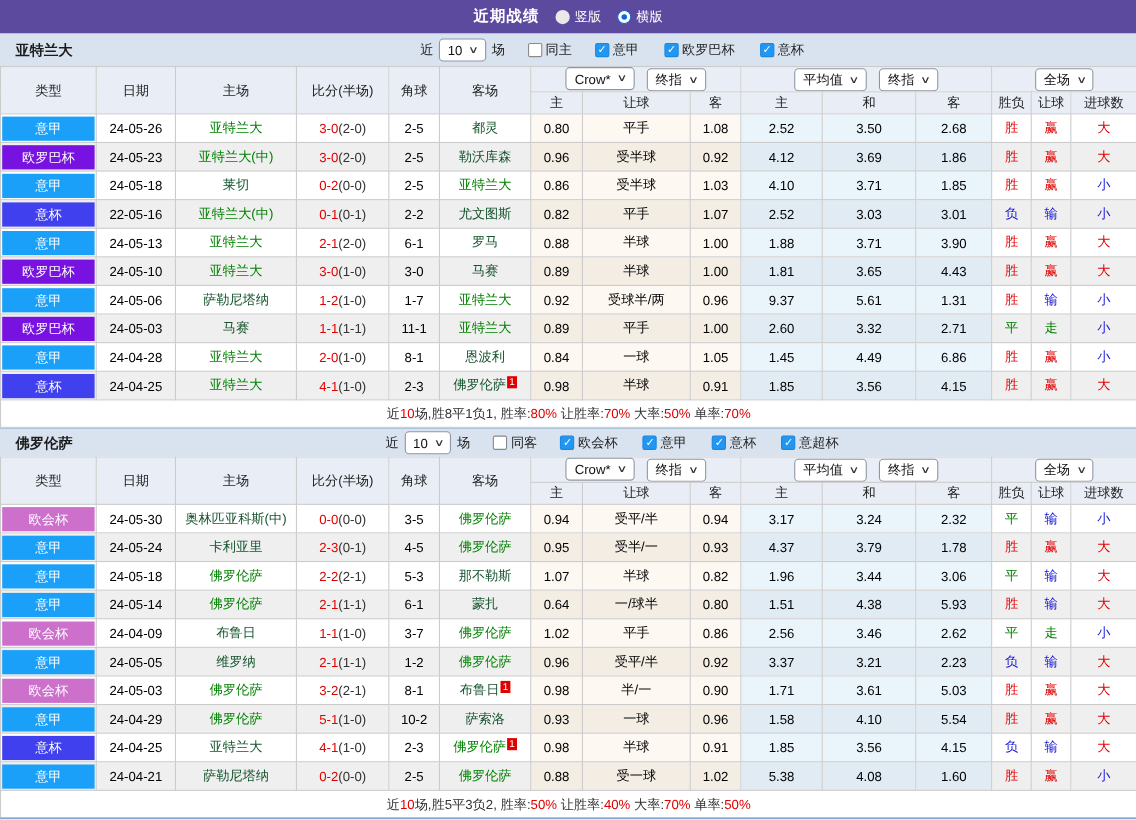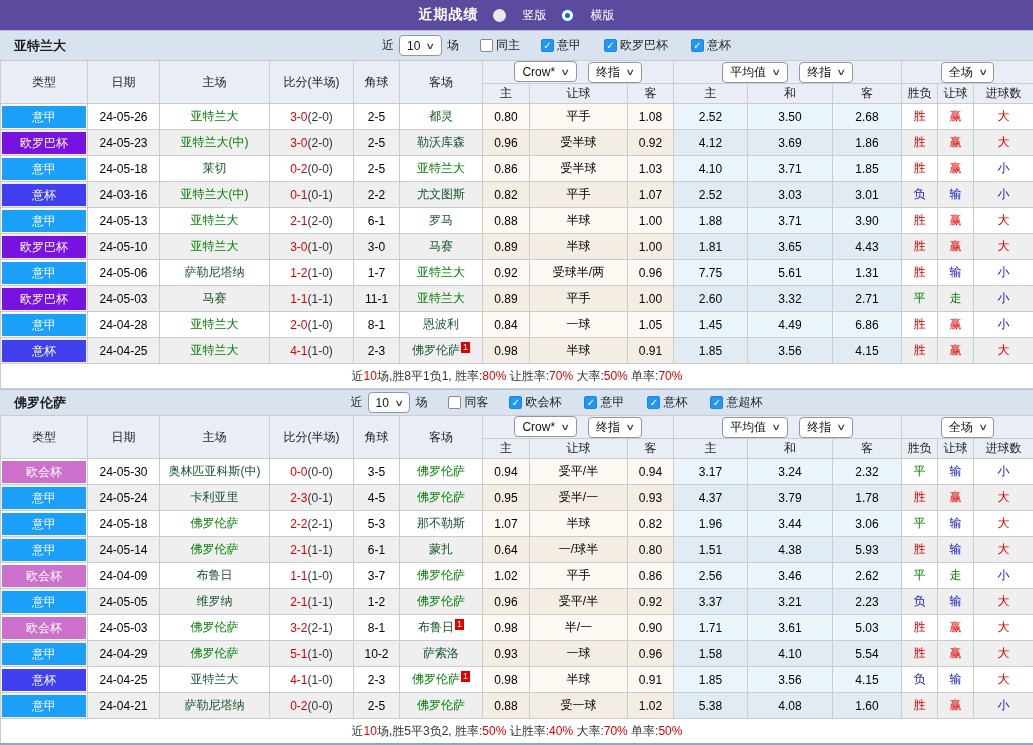--- a/index.html
+++ b/index.html
@@ -2,21 +2,21 @@
 <html><head>
 <meta charset="utf-8">
 <style>
   * { box-sizing: border-box; margin: 0; padding: 0; }
   body { font-family: "Liberation Sans", "DejaVu Sans", sans-serif; background: #fff; }
   #page { width: 1033px; height: 745px; overflow: hidden; border-bottom: 2px solid #86a9d4; }
 
   
   .title-bar { height: 30px; background: #5b4a9e; display: flex; align-items: center; justify-content: center; gap: 14px; color: #fff; }
   .title-bar .title { font-size: 14px; font-weight: bold; letter-spacing: 1px; }
-  .radio-item { display: inline-flex; align-items: center; gap: 17px; font-size: 12px; cursor: pointer; text-align: center; }
+  .radio-item { display: inline-flex; align-items: center; gap: 5px; font-size: 12px; cursor: pointer; text-align: center; }
   .radio { width: 13px; height: 13px; border-radius: 50%; background: #e9e9e9; display: inline-block; position: relative; }
   .radio.selected { background: #fff; border: 1px solid #1565d8; }
   .radio.selected::after { content: ""; position: absolute; left: 3px; top: 3px; width: 5px; height: 5px; border-radius: 50%; background: #1565d8; }
 
   
   .section-bar { background: #d9e3f0; border-top: 1px solid #aec4dd; display: flex; align-items: center; position: relative; padding: 0 10px; }
   .section-bar.tall { height: 30px; }
   .section-bar.short { height: 26px; }
   .team-name { position: absolute; left: 14px; font-size: 13px; font-weight: bold; color: #1c1c1c; }
   .filters { margin: 0 auto; display: flex; align-items: center; gap: 5px; font-size: 12px; color: #222; padding-left: 80px; }
@@ -219,21 +219,21 @@
     <td class="col-avg">3.71</td>
     <td class="col-avg">1.85</td>
     <td class="col-res" style="color: rgb(225, 0, 0);">胜</td>
     <td class="col-res" style="color: rgb(225, 0, 0);">赢</td>
     <td class="col-res" style="color: rgb(20, 20, 210);">小</td>
   </tr>
         <tr>
     <td class="col-league">
             <div class="badge" style="background: rgb(64, 64, 238);">意杯</div>
           </td>
-    <td>24-03-16</td>
+    <td>22-05-16</td>
     <td class="col-team"><span class="tname green">亚特兰大(中)</span></td>
     <td class="col-score"><span class="ft">0-1</span><span class="ht">(0-1)</span></td>
     <td>2-2</td>
     <td class="col-team"><span class="tname">尤文图斯</span></td>
     <td class="col-odds">0.82</td>
     <td class="col-odds">平手</td>
     <td class="col-odds">1.07</td>
     <td class="col-avg">2.52</td>
     <td class="col-avg">3.03</td>
     <td class="col-avg">3.01</td>
@@ -284,21 +284,21 @@
             <div class="badge" style="background: rgb(26, 160, 248);">意甲</div>
           </td>
     <td>24-05-06</td>
     <td class="col-team"><span class="tname">萨勒尼塔纳</span></td>
     <td class="col-score"><span class="ft">1-2</span><span class="ht">(1-0)</span></td>
     <td>1-7</td>
     <td class="col-team"><span class="tname green">亚特兰大</span></td>
     <td class="col-odds">0.92</td>
     <td class="col-odds">受球半/两</td>
     <td class="col-odds">0.96</td>
-    <td class="col-avg">7.75</td>
+    <td class="col-avg">9.37</td>
     <td class="col-avg">5.61</td>
     <td class="col-avg">1.31</td>
     <td class="col-res" style="color: rgb(225, 0, 0);">胜</td>
     <td class="col-res" style="color: rgb(20, 20, 210);">输</td>
     <td class="col-res" style="color: rgb(20, 20, 210);">小</td>
   </tr>
         <tr>
     <td class="col-league">
             <div class="badge" style="background: rgb(119, 18, 224);">欧罗巴杯</div>
           </td>

